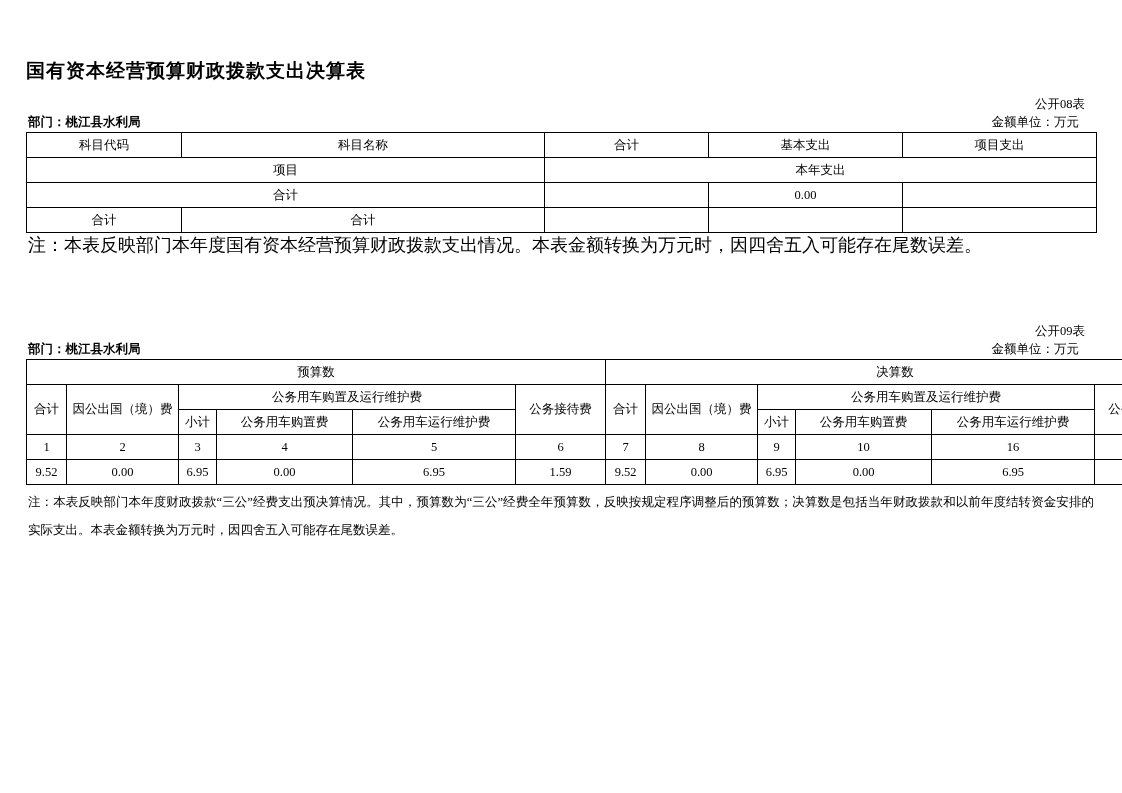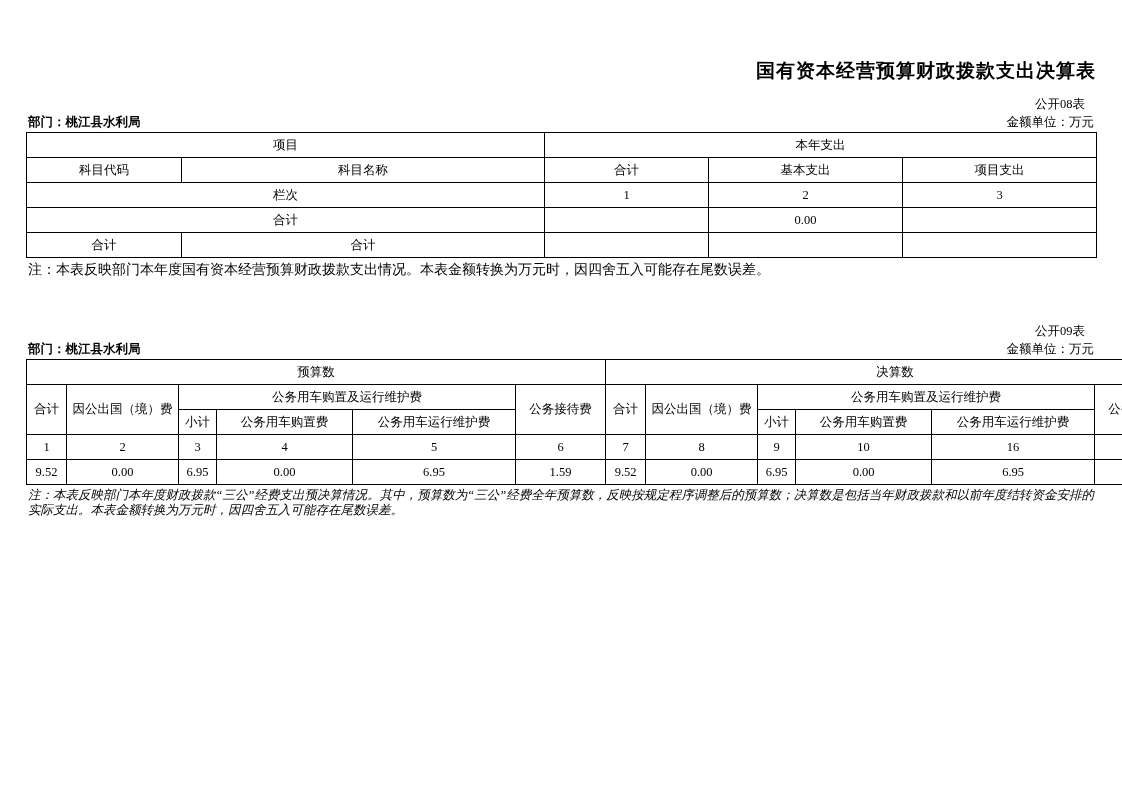--- a/index.html
+++ b/index.html
@@ -23,21 +23,21 @@
   }
   .section {
     position: absolute;
     left: 26px;
     width: 1070px;
   }
   .sec1 { top: 58px; }
   .sec2 { top: 325px; }
 
   .doc-title {
-    text-align: right;
+    text-align: left;
     font-size: 19px;
     font-weight: bold;
     letter-spacing: 1px;
     margin: 0 0 14px 0;
     font-family: Liberation Sans, sans-serif;
   }
   .meta-block {
     position: relative;
     height: 34px;
   }
@@ -49,21 +49,21 @@
     font-weight: bold;
   }
   .meta-code {
     position: absolute;
     right: 11px;
     top: -2px;
     font-size: 12.5px;
   }
   .meta-unit {
     position: absolute;
-    right: 2px;
+    right: 17px;
     bottom: 1px;
     font-size: 12.5px;
   }
 
   table.grid {
     border-collapse: collapse;
     width: 1070px;
     table-layout: fixed;
   }
   table.grid td {
@@ -73,34 +73,33 @@
     height: 20px;
     text-align: center;
     vertical-align: middle;
     font-family: "Liberation Serif", "DejaVu Serif", serif;
     line-height: 1.15;
   }
   td.num { text-align: right; padding-right: 6px; }
   td.lft { text-align: left; padding-left: 6px; }
 
   .note {
-    font-size: 14px;
+    font-size: 18px;
     line-height: 18px;
     margin-top: 3px;
     text-align: justify;
     padding-left: 2px;
   }
   .note2 {
     font-size: 12.5px;
-    line-height: 15px;
+    line-height: 28px;
     margin-top: 3px;
     text-align: justify;
     padding-left: 2px;
     width: 1066px;
-    font-style: italic;
   }
 </style>
 </head>
 <body>
 
 <div class="page">
 
   <div class="section sec1">
 
     <div class="doc-title">国有资本经营预算财政拨款支出决算表</div>
@@ -114,35 +113,29 @@
     <table class="grid">
       <colgroup>
         <col style="width:155px">
         <col style="width:363px">
         <col style="width:164px">
         <col style="width:194px">
         <col style="width:194px">
       </colgroup>
       <tbody>
         <tr>
-          <td colspan="2">项目</td>
-          <td colspan="3">本年支出</td>
-        </tr>
-        <tr>
           <td>科目代码</td>
           <td>科目名称</td>
           <td>合计</td>
           <td>基本支出</td>
           <td>项目支出</td>
         </tr>
         <tr>
-          <td colspan="2">栏次</td>
-          <td>1</td>
-          <td>2</td>
-          <td>3</td>
+          <td colspan="2">项目</td>
+          <td colspan="3">本年支出</td>
         </tr>
         <tr>
           <td colspan="2">合计</td>
           <td></td>
           <td class="num">0.00</td>
           <td></td>
         </tr>
         <tr>
           <td class="lft">合计</td>
           <td class="lft">合计</td>

